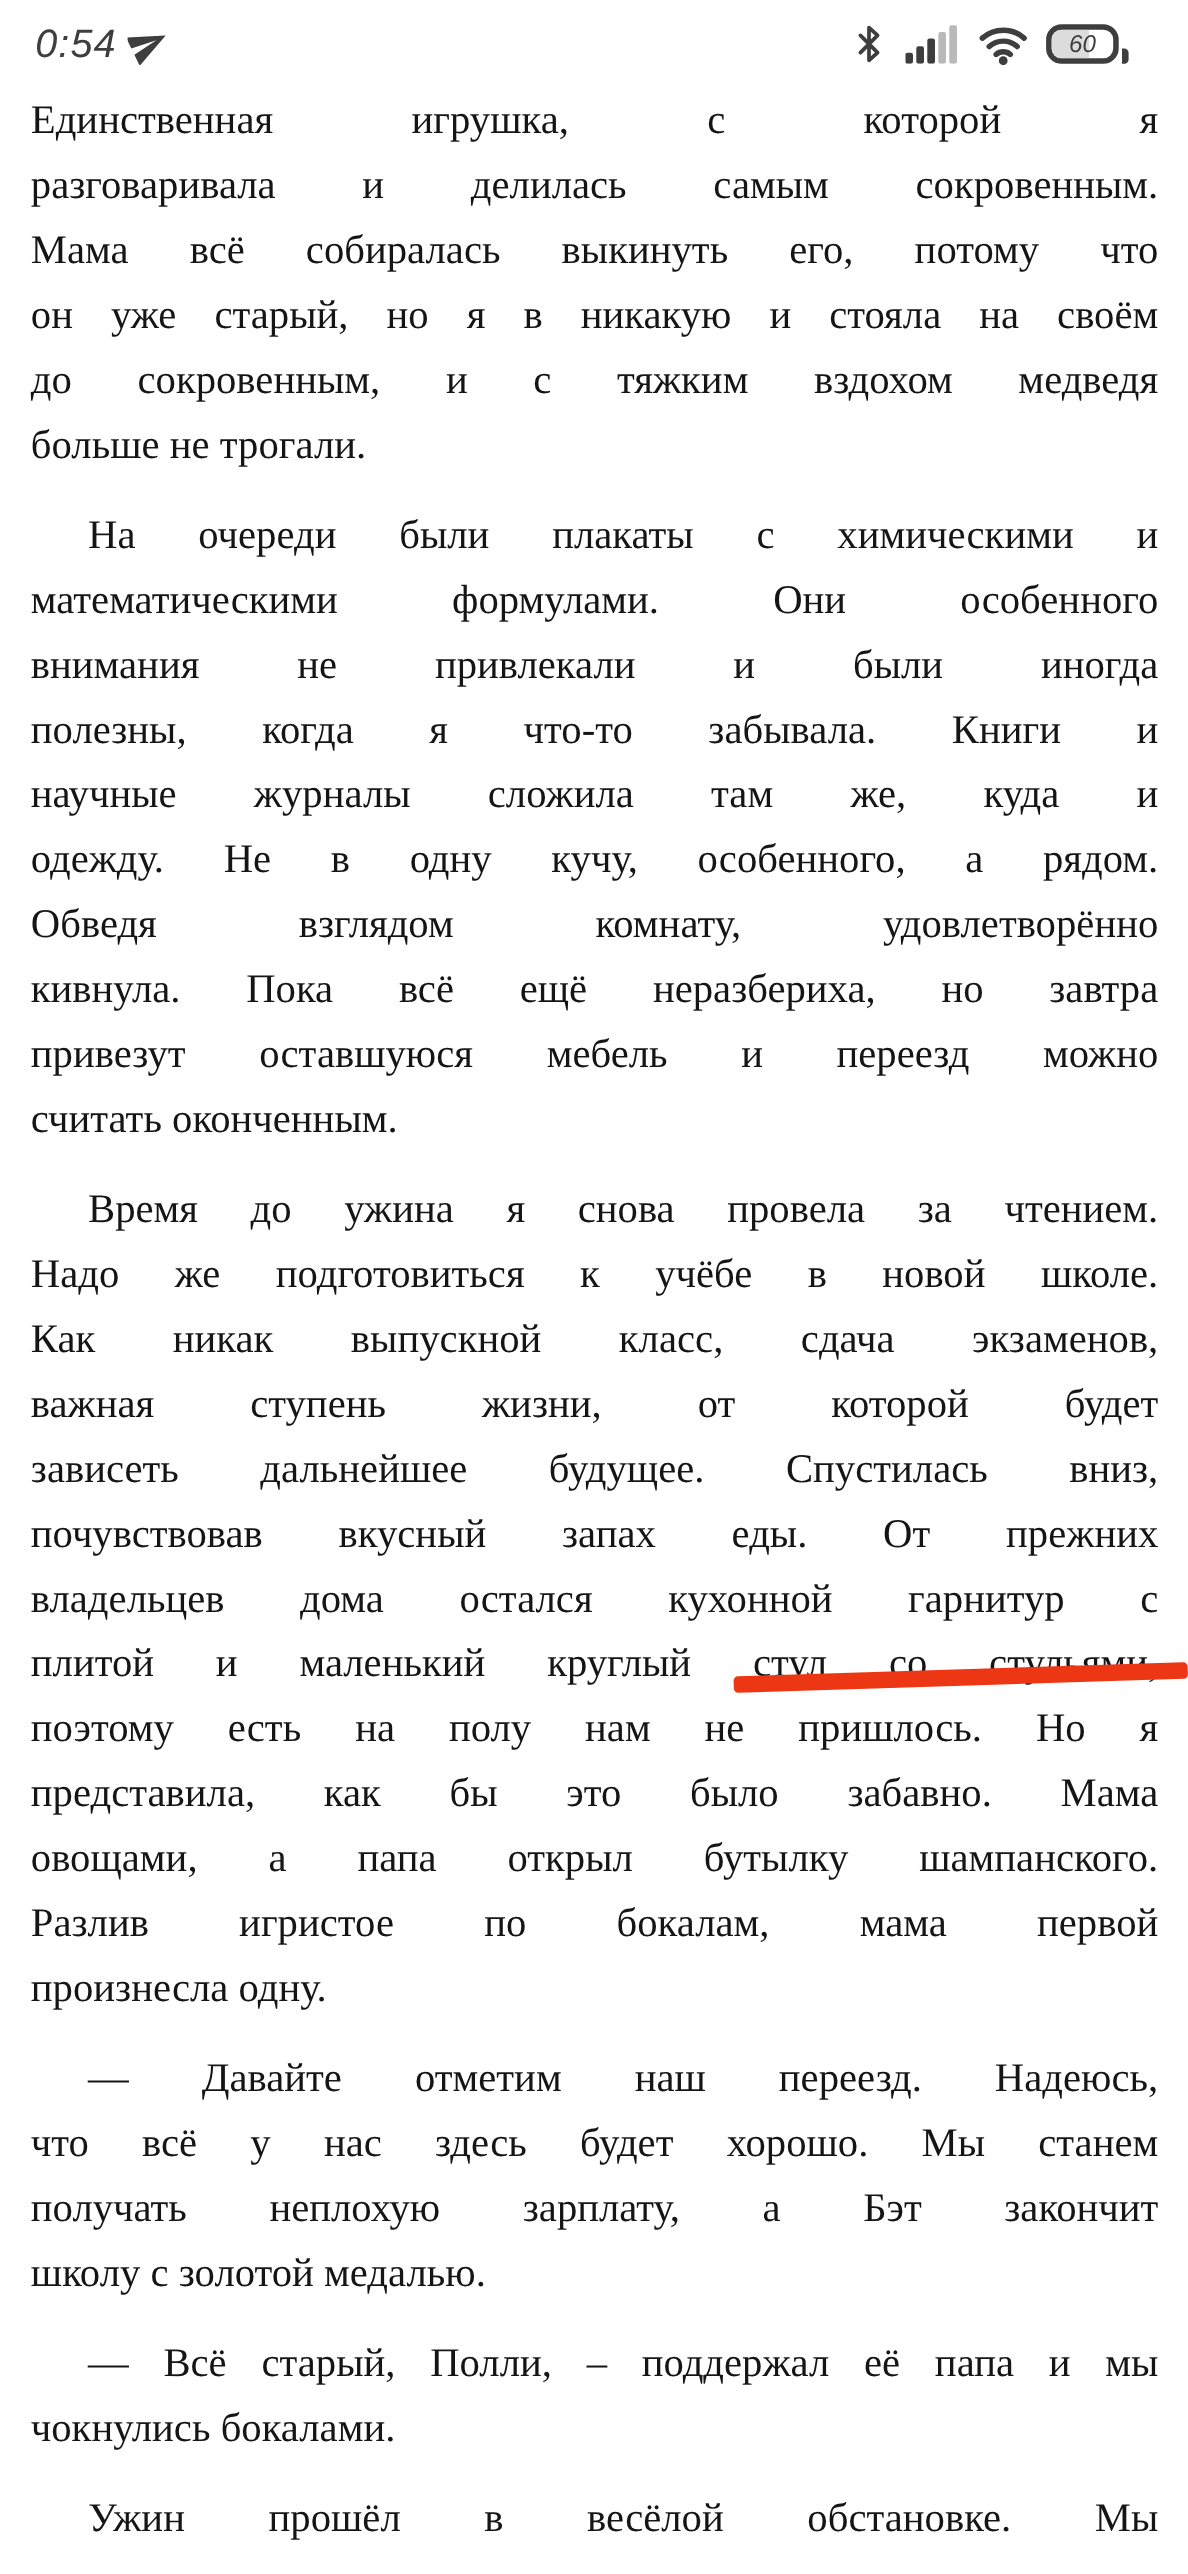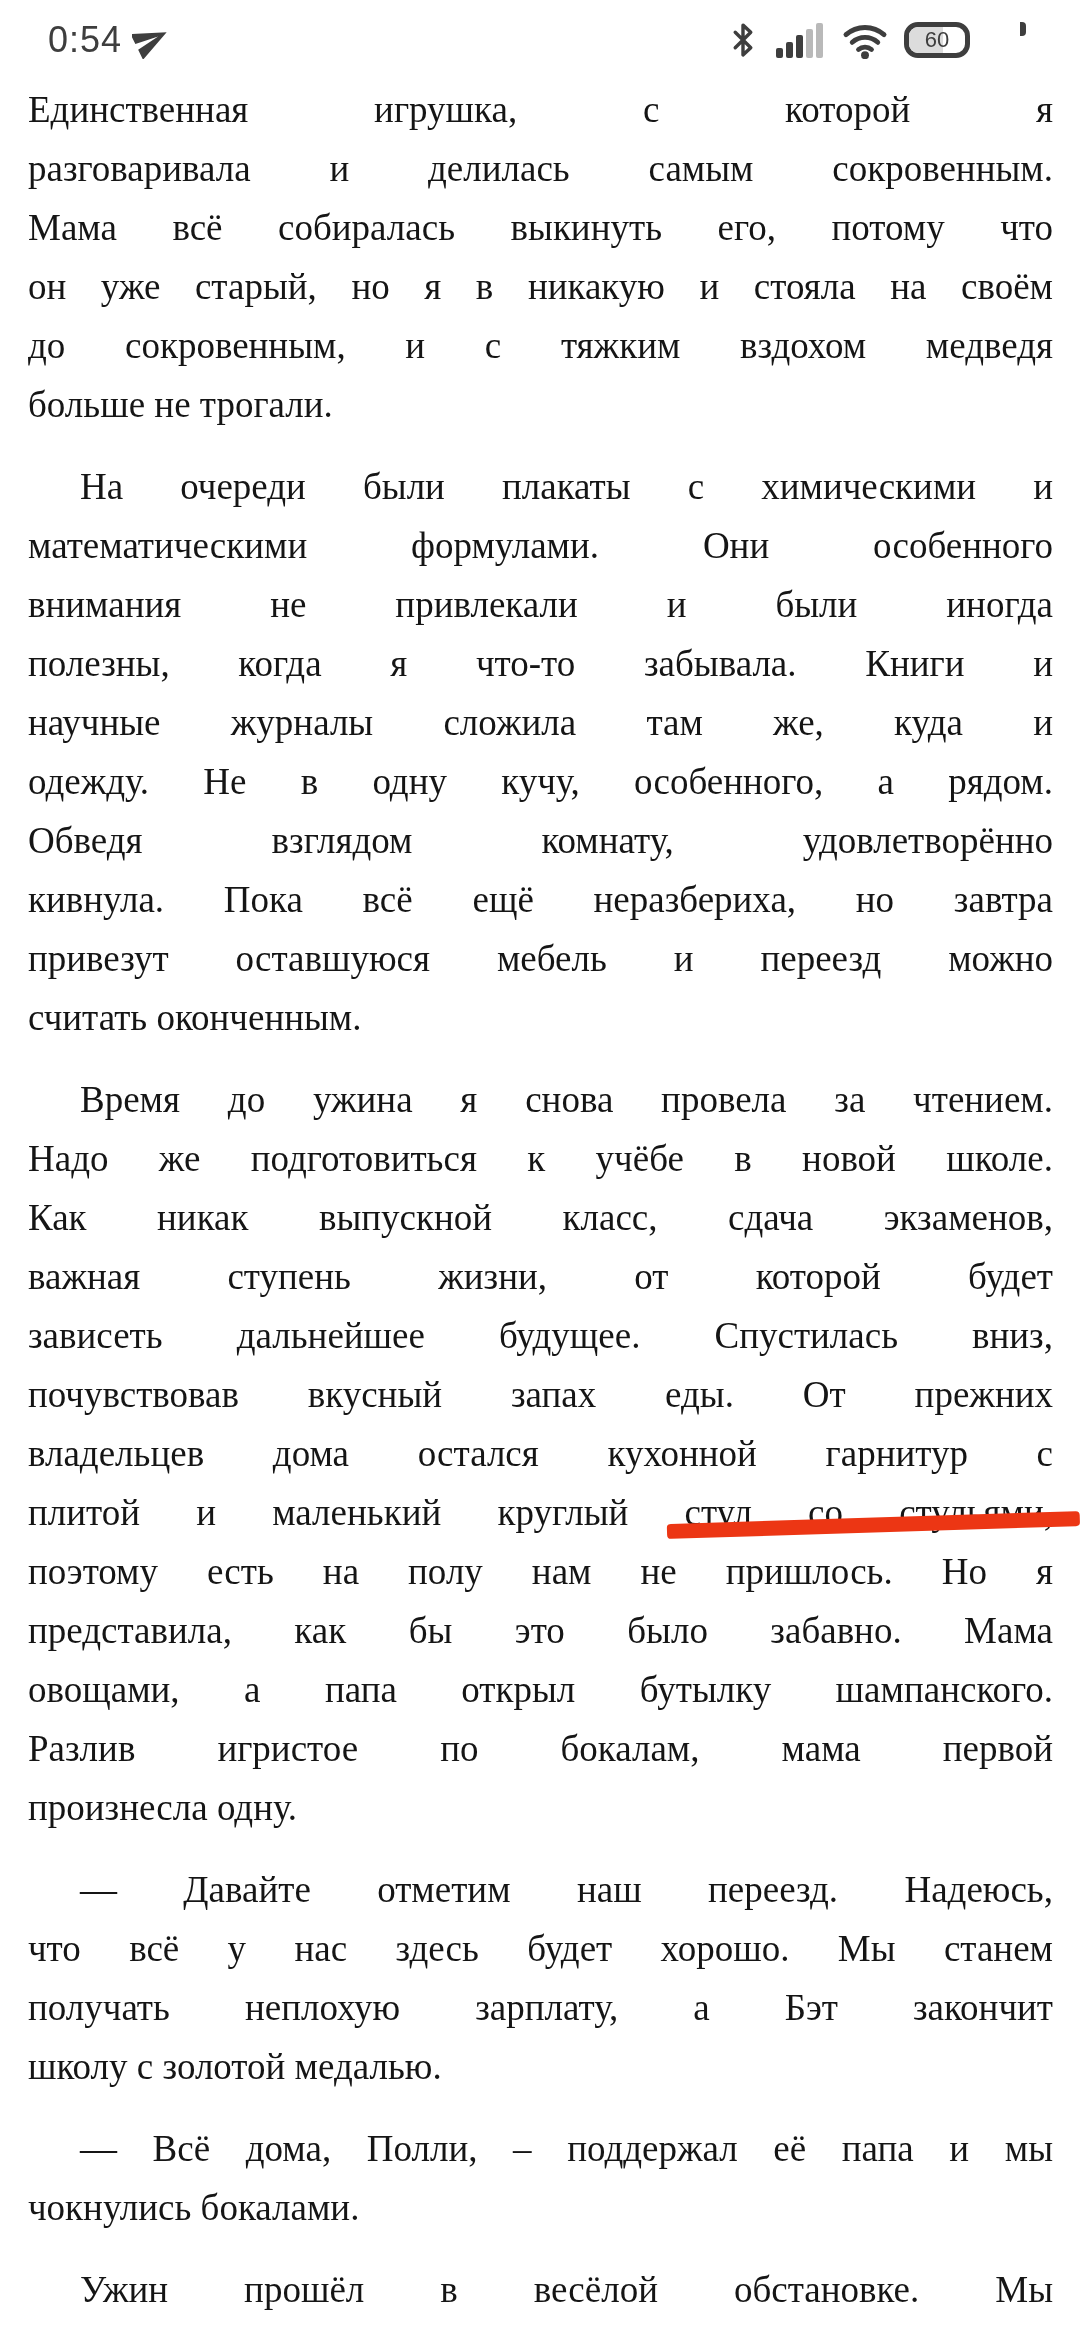--- a/index.html
+++ b/index.html
@@ -15,37 +15,38 @@
     background: var(--bg, #ffffff);
     overflow: hidden;
   }
 
   
   .status-bar {
     height: 74px;
     display: flex;
     align-items: center;
     justify-content: space-between;
-    padding: 6px 54px 0 48px;
+    padding: 6px 54px 0 32px;
     box-sizing: border-box;
     color: var(--status-icon, #3e3e3e);
+    font-style: italic;
   }
   .sb-left, .sb-right { display: flex; align-items: center; }
   .sb-time {
     font-size: 36px;
     font-weight: 500;
     letter-spacing: 1px;
     color: var(--status-icon, #3e3e3e);
   }
   .sb-icon { display: inline-flex; align-items: center; justify-content: center; }
   .sb-left .sb-icon { margin-left: 10px; }
   .sb-right .sb-icon { margin-left: 16px; }
 
   
-  .battery-wrap { display: flex; align-items: flex-start; margin-left: 16px; gap: 47px; }
+  .battery-wrap { display: flex; align-items: flex-end; margin-left: 16px; }
   .battery-body {
     position: relative;
     width: 56px; height: 26px;
     border: 5px solid var(--status-icon, #3e3e3e);
     border-radius: 14px;
     overflow: hidden;
     display: flex; align-items: center; justify-content: center;
   }
   .battery-fill {
     position: absolute; left: 0; top: 0; bottom: 0;
@@ -182,21 +183,21 @@
         <div class="line">Разлив игристое по бокалам, мама первой</div>
         <div class="line lastline">произнесла одну.</div>
       </div>
       <div class="para">
         <div class="line indent">— Давайте отметим наш переезд. Надеюсь,</div>
         <div class="line">что всё у нас здесь будет хорошо. Мы станем</div>
         <div class="line">получать неплохую зарплату, а Бэт закончит</div>
         <div class="line lastline">школу с золотой медалью.</div>
       </div>
       <div class="para">
-        <div class="line indent">— Всё дома, Полли, – поддержал её папа и мы</div>
+        <div class="line indent">— Всё старый, Полли, – поддержал её папа и мы</div>
         <div class="line lastline">чокнулись бокалами.</div>
       </div>
       <div class="para">
         <div class="line indent">Ужин прошёл в весёлой обстановке. Мы</div>
       </div>
     </div>
 
 </div>
 
 </body></html>

